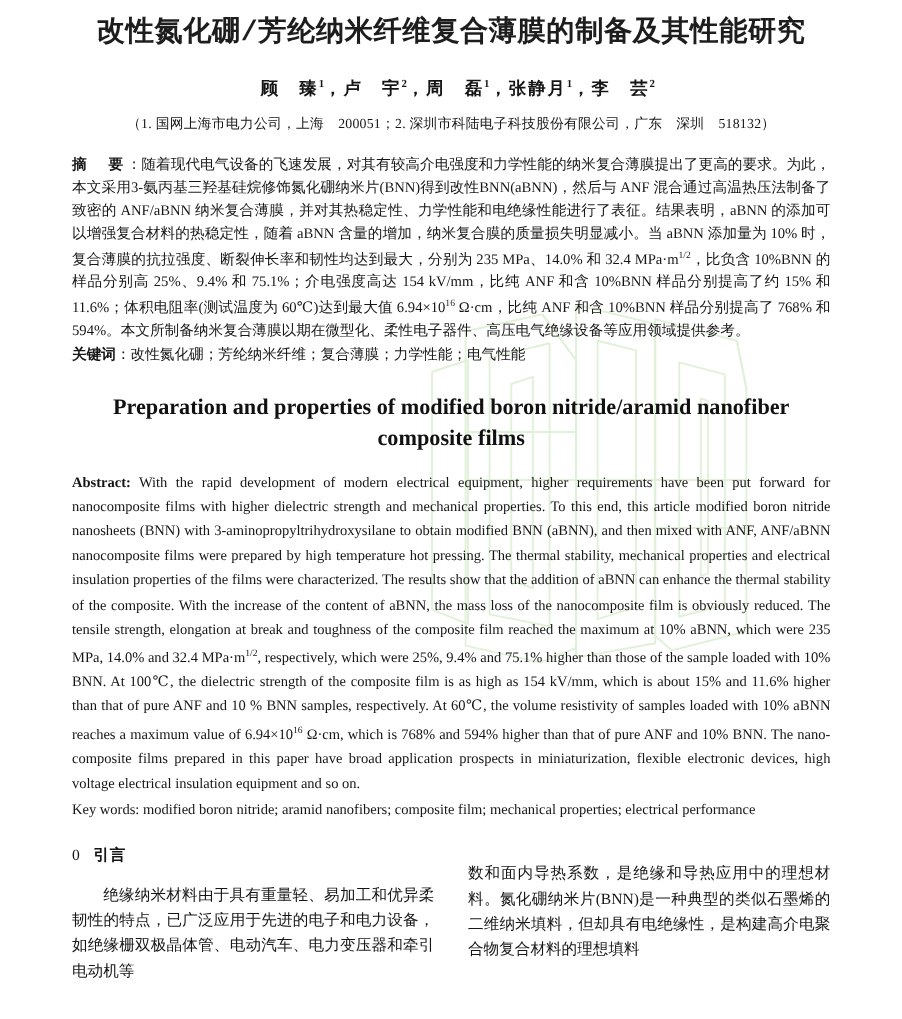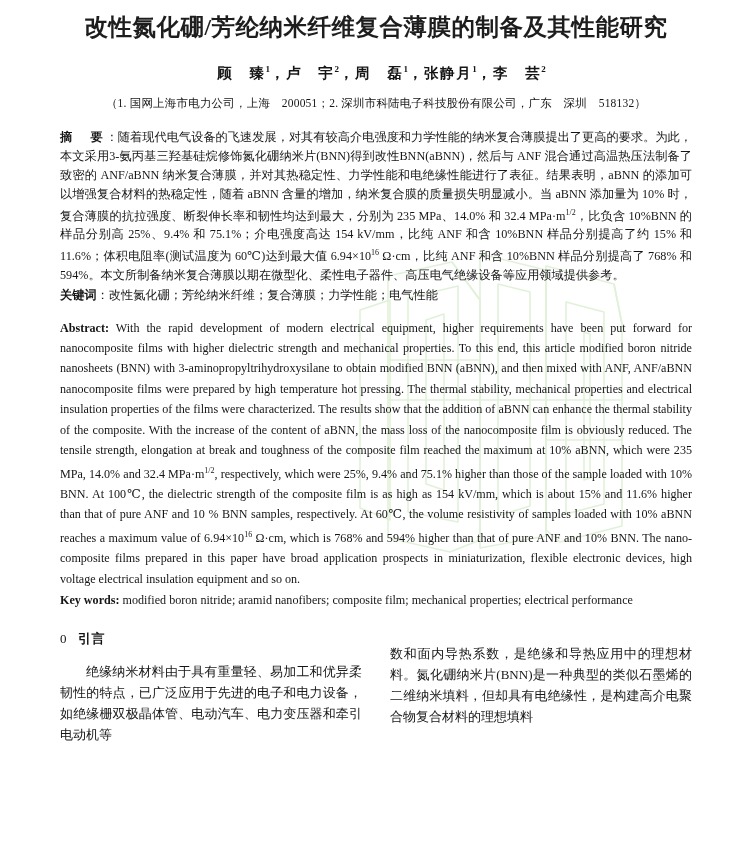--- a/index.html
+++ b/index.html
@@ -31,21 +31,21 @@
 
   .page {
     position: relative;
     z-index: 2;
     padding: 0;
   }
 
   
   .cn-title {
     text-align: center;
-    font-family: Liberation Serif, serif;
+    font-family: Liberation Mono, monospace;
     font-size: 23.5px;
     font-weight: 600;
     letter-spacing: 0.5px;
     color: #1d1d1d;
     margin: 13px 0 0 0;
     line-height: 1.25;
   }
   .cn-authors {
     text-align: center;
     font-size: 14.5px;
@@ -124,21 +124,21 @@
     color: #151515;
   }
   .en-abstract .lbl { font-weight: 700; }
   .en-abstract sup { font-size: 8px; vertical-align: super; }
   .en-keywords {
     font-size: 12.1px;
     line-height: 20.4px;
     margin-top: 1px;
     color: #151515;
   }
-  .en-keywords .lbl { font-weight: 700; }
+  .en-keywords .lbl { font-weight: 400; }
 
   
   .body-cols {
     margin: 20px 60px 0 60px;
     display: flex;
     gap: 28px;
   }
   .col { width: 302px; }
   .sec-head {
     font-family: "DejaVu Sans", "Liberation Sans", sans-serif;
@@ -190,20 +190,21 @@
     <span>顾　臻<sup>1</sup>，</span><span>卢　宇<sup>2</sup>，</span><span>周　磊<sup>1</sup>，</span><span>张静月<sup>1</sup>，</span><span>李　芸<sup>2</sup></span>
   </div>
 
   <div class="cn-affil">（1. 国网上海市电力公司，上海　200051；2. 深圳市科陆电子科技股份有限公司，广东　深圳　518132）</div>
 
   <div class="cn-abstract-wrap">
     <div class="cn-abstract"><span class="lbl">摘　要</span><span>：随着现代电气设备的飞速发展，对其有较高介电强度和力学性能的纳米复合薄膜提出了更高的要求。为此，本文采用3-氨丙基三羟基硅烷修饰氮化硼纳米片(BNN)得到改性BNN(aBNN)，然后与 ANF 混合通过高温热压法制备了致密的 ANF/aBNN 纳米复合薄膜，并对其热稳定性、力学性能和电绝缘性能进行了表征。结果表明，aBNN 的添加可以增强复合材料的热稳定性，随着 aBNN 含量的增加，纳米复合膜的质量损失明显减小。当 aBNN 添加量为 10% 时，复合薄膜的抗拉强度、断裂伸长率和韧性均达到最大，分别为 235 MPa、14.0% 和 32.4 MPa·m</span><sup>1/2</sup><span>，比负含 10%BNN 的样品分别高 25%、9.4% 和 75.1%；介电强度高达 154 kV/mm，比纯 ANF 和含 10%BNN 样品分别提高了约 15% 和 11.6%；体积电阻率(测试温度为 60℃)达到最大值 6.94×10</span><sup>16</sup><span> Ω·cm，比纯 ANF 和含 10%BNN 样品分别提高了 768% 和 594%。本文所制备纳米复合薄膜以期在微型化、柔性电子器件、高压电气绝缘设备等应用领域提供参考。</span></div>
     <div class="cn-keywords"><span class="lbl">关键词</span><span>：改性氮化硼；芳纶纳米纤维；复合薄膜；力学性能；电气性能</span></div>
   </div>
 
+  <h2 class="en-title">Preparation and properties of modified boron nitride/aramid nanofiber composite films</h2>
 
 
 
   <div class="en-abstract-wrap">
     <div class="en-abstract"><span class="lbl">Abstract:</span><span> With the rapid development of modern electrical equipment, higher requirements have been put forward for nanocomposite films with higher dielectric strength and mechanical properties. To this end, this article modified boron nitride nanosheets (BNN) with 3-aminopropyltrihydroxysilane to obtain modified BNN (aBNN), and then mixed with ANF, ANF/aBNN nanocomposite films were prepared by high temperature hot pressing. The thermal stability, mechanical properties and electrical insulation properties of the films were characterized. The results show that the addition of aBNN can enhance the thermal stability of the composite. With the increase of the content of aBNN, the mass loss of the nanocomposite film is obviously reduced. The tensile strength, elongation at break and toughness of the composite film reached the maximum at 10% aBNN, which were 235 MPa, 14.0% and 32.4 MPa·m</span><sup>1/2</sup><span>, respectively, which were 25%, 9.4% and 75.1% higher than those of the sample loaded with 10% BNN. At 100℃, the dielectric strength of the composite film is as high as 154 kV/mm, which is about 15% and 11.6% higher than that of pure ANF and 10 % BNN samples, respectively. At 60℃, the volume resistivity of samples loaded with 10% aBNN reaches a maximum value of 6.94×10</span><sup>16</sup><span> Ω·cm, which is 768% and 594% higher than that of pure ANF and 10% BNN. The nano-composite films prepared in this paper have broad application prospects in miniaturization, flexible electronic devices, high voltage electrical insulation equipment and so on.</span></div>
     <div class="en-keywords"><span class="lbl">Key words:</span><span> modified boron nitride; aramid nanofibers; composite film; mechanical properties; electrical performance</span></div>
   </div>
 
   <div class="body-cols">
 

